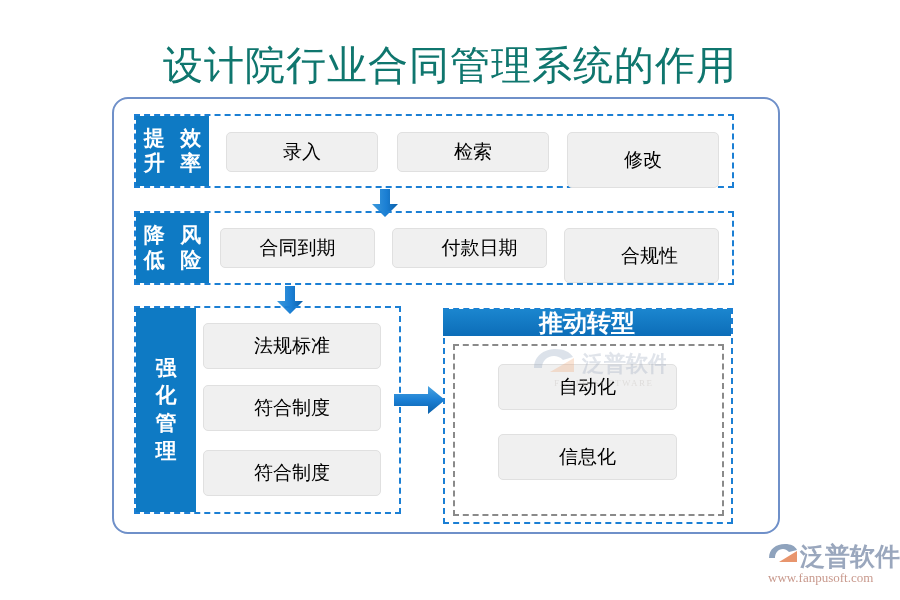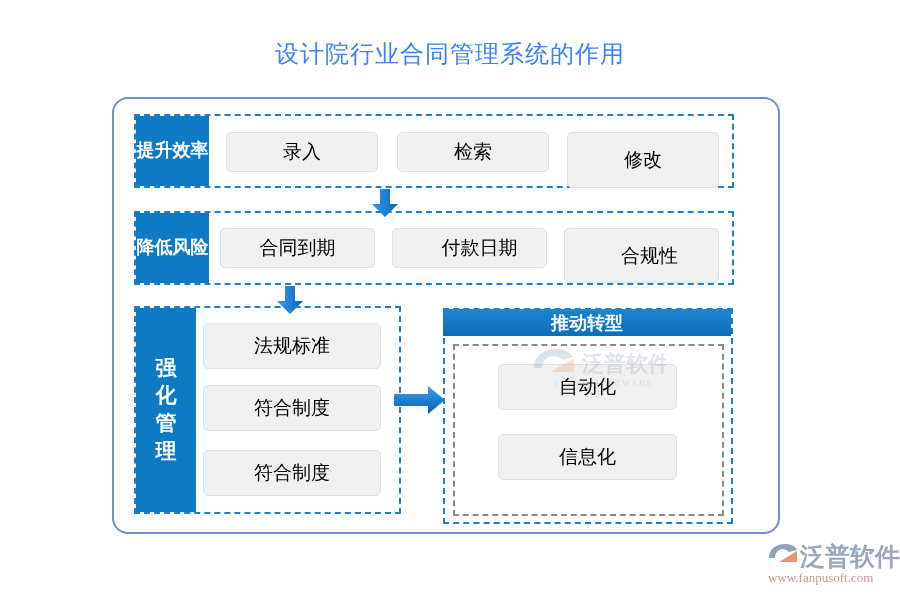--- a/index.html
+++ b/index.html
@@ -15,23 +15,23 @@
     font-family: "Liberation Serif", "DejaVu Serif", serif;
   }
 
   
   .page-title {
     position: absolute;
     left: 0;
     top: 38px;
     width: 900px;
     text-align: center;
-    font-size: 24px;
+    font-size: 40px;
     font-weight: 400;
-    color: #3b82f6;
+    color: #0f766e;
     letter-spacing: 1px;
     font-family: "Liberation Serif", "DejaVu Serif", serif;
   }
 
   
   .diagram-frame {
     position: absolute;
     left: 112px;
     top: 97px;
     width: 668px;
@@ -57,21 +57,21 @@
     color: #ffffff;
     font-weight: bold;
     display: flex;
     align-items: center;
     justify-content: center;
     text-align: center;
     line-height: 1.18;
     box-sizing: border-box;
     font-family: "Liberation Serif", "DejaVu Serif", serif;
   }
-  .cat-label.row-label { font-size: 18px; }
+  .cat-label.row-label { font-size: 21px; }
   .cat-label.vertical-label {
     font-size: 21px;
     line-height: 1.32;
     width: 44px;
   }
 
   
   .item-btn {
     position: absolute;
     background: #f0f0f0;
@@ -98,21 +98,21 @@
   }
   .panel-header {
     position: absolute;
     left: 443px;
     top: 309px;
     width: 288px;
     height: 27px;
     background: linear-gradient(to bottom, #1b86cf 0%, #0c6db8 100%);
     color: #ffffff;
     font-weight: bold;
-    font-size: 18px;
+    font-size: 24px;
     display: flex;
     align-items: center;
     justify-content: center;
     box-sizing: border-box;
     font-family: "Liberation Serif", "DejaVu Serif", serif;
   }
   .panel-inner {
     position: absolute;
     left: 453px;
     top: 344px;

